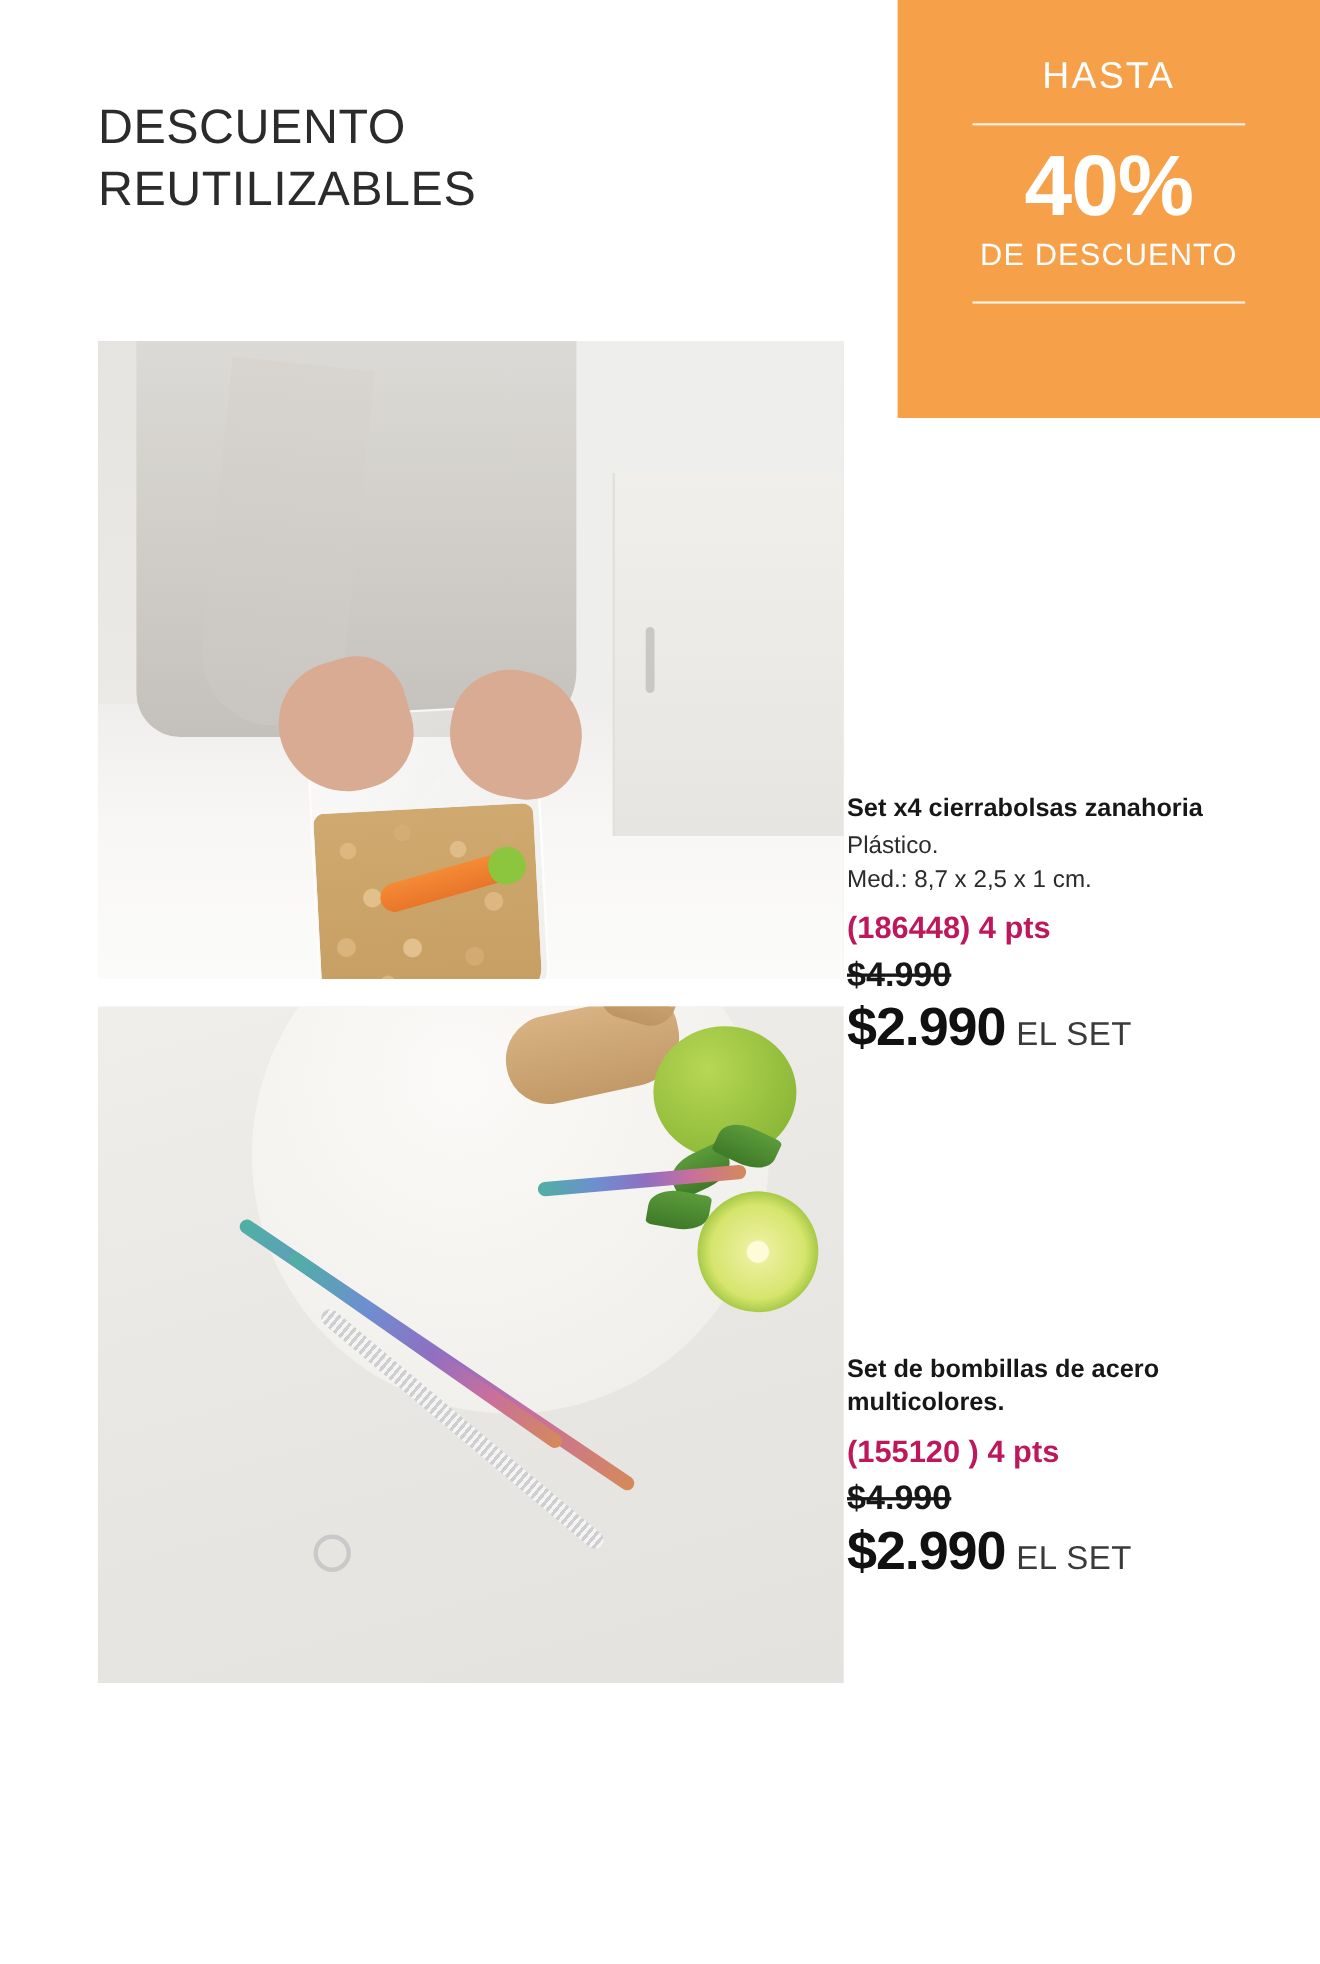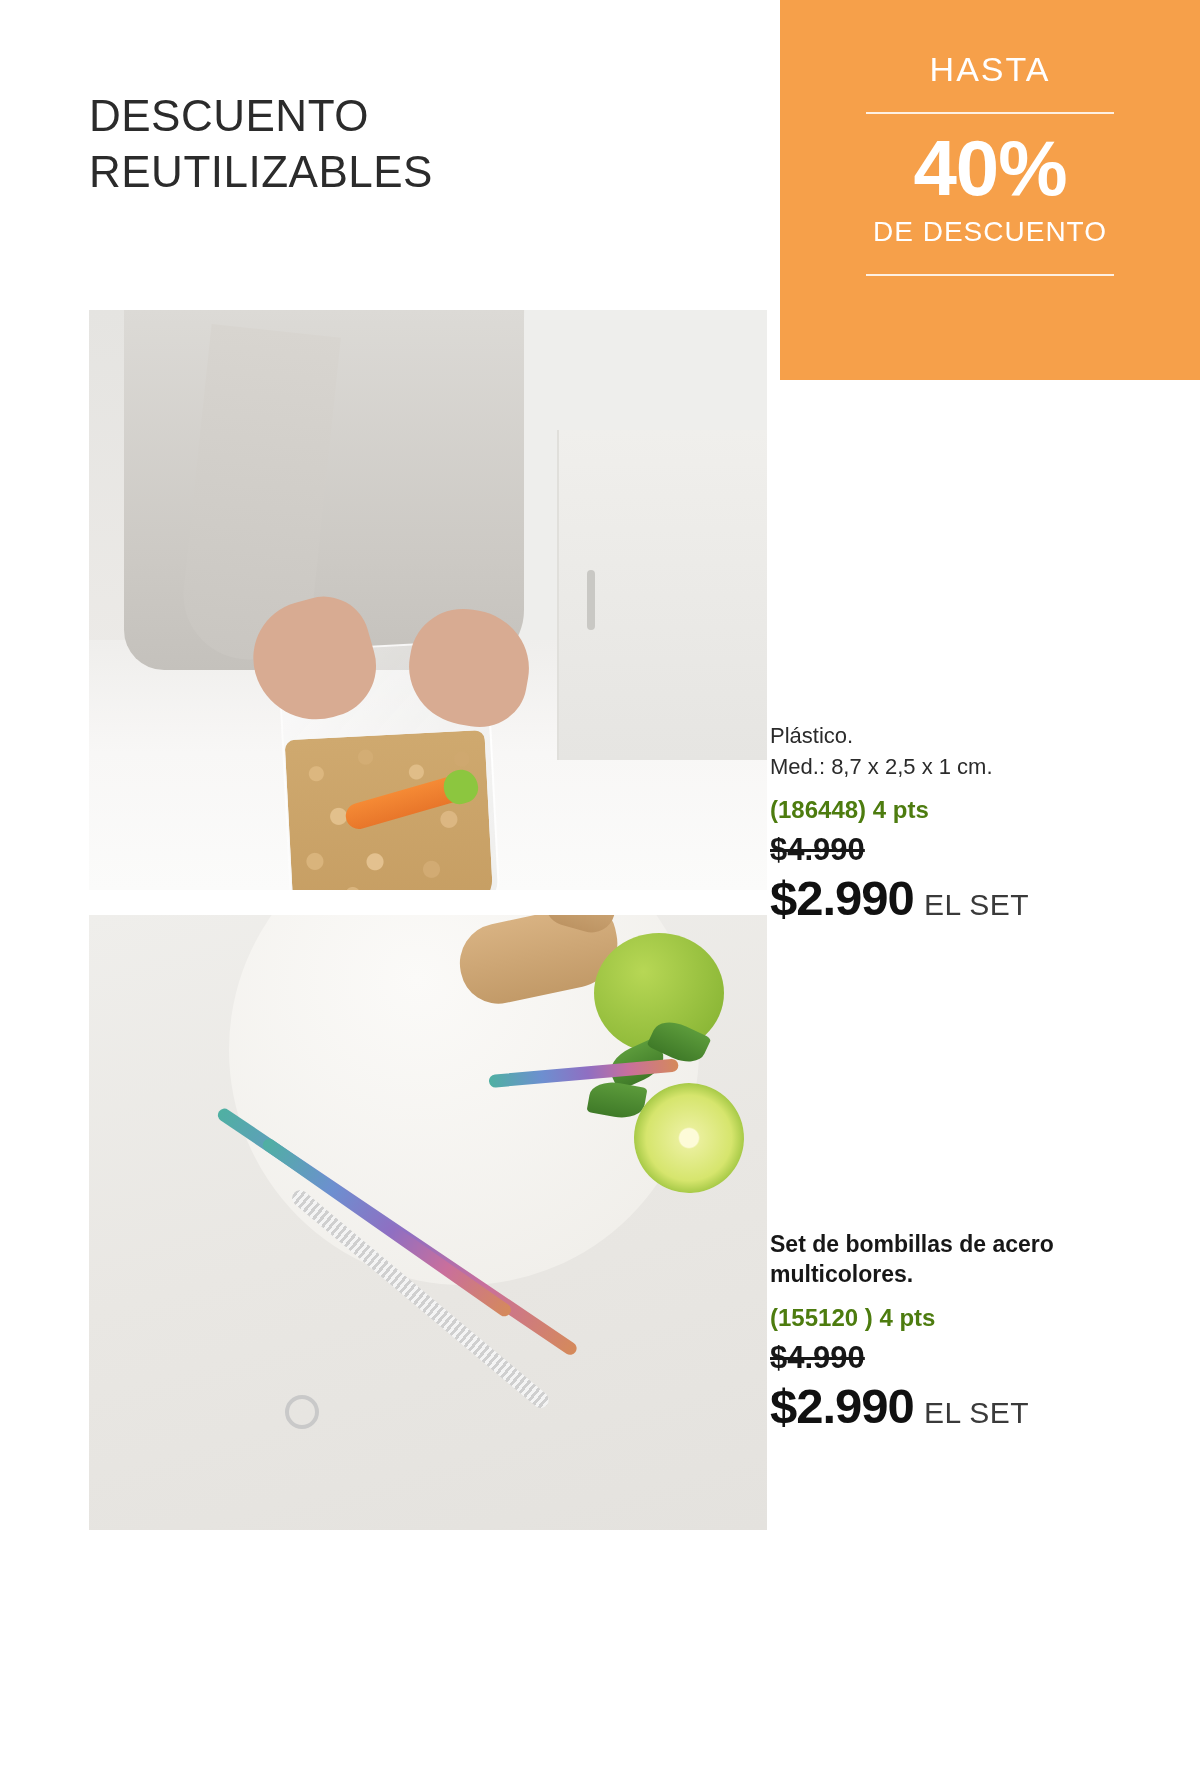--- a/index.html
+++ b/index.html
@@ -15,21 +15,21 @@
     font-family: "Liberation Sans", sans-serif;
     color: #1c1c1c;
     overflow: hidden;
   }
 
   
   .promo-badge {
     position: absolute;
     top: 0;
     right: 0;
-    width: 420px;
+    width: 384px;
     height: 380px;
     background: #f6a04a;
     color: #ffffff;
     display: flex;
     flex-direction: column;
     align-items: center;
     justify-content: flex-start;
     padding-top: 52px;
   }
   .promo-hasta {
@@ -98,24 +98,24 @@
     margin: 0 0 2px 0;
     color: #171717;
   }
   .p-desc {
     font-size: 22px;
     line-height: 1.42;
     margin: 0;
     color: #2b2b2b;
   }
   .p-code {
-    font-size: 24px;
+    font-size: 28px;
     font-weight: 700;
     margin: 14px 0 6px 0;
-    color: #4d7c0f;
+    color: #be185d;
   }
   .p-old {
     font-size: 31px;
     font-weight: 700;
     color: #171717;
     text-decoration: line-through;
     margin: 8px 0 2px 0;
     display: block;
   }
   .p-price-line {
@@ -305,20 +305,21 @@
   <div class="chickpeas"></div>
   <div class="carrot" id="c1">
       <span class="leaf"></span>
     </div>
   <div class="hand-l"></div>
   <div class="hand-r"></div>
 
 </div>
 
 <div class="product-info" id="info1">
+  <div class="p-title">Set x4 cierrabolsas zanahoria</div>
   <div class="p-desc" style="white-space:pre-line;">Plástico.
 Med.: 8,7 x 2,5 x 1 cm.</div>
   <div class="p-code">(186448) 4 pts</div>
   <span class="p-old">$4.990</span>
   <div class="p-price-line">
     <span class="p-price">$2.990</span>
     <span class="p-unit">EL SET</span>
   </div>
 </div>
 

